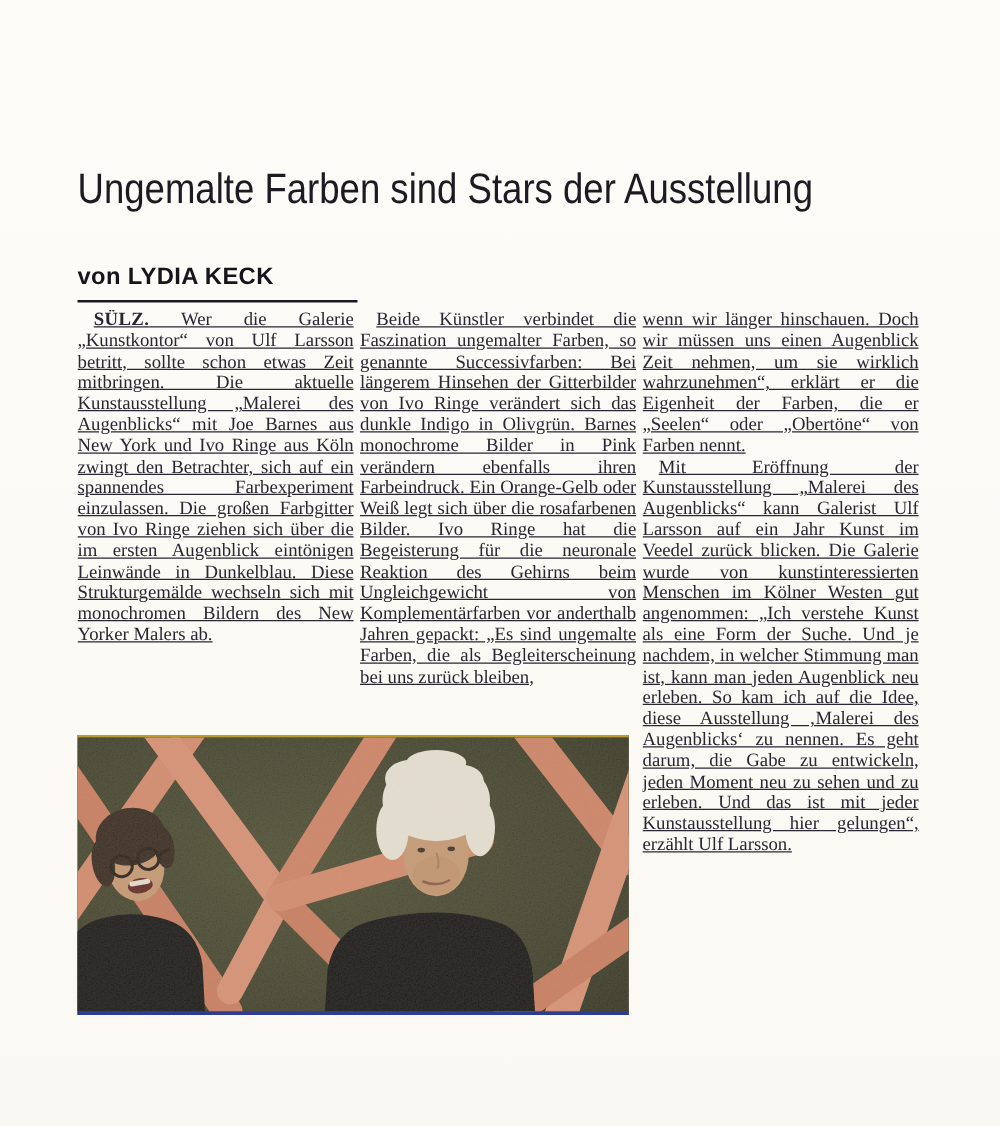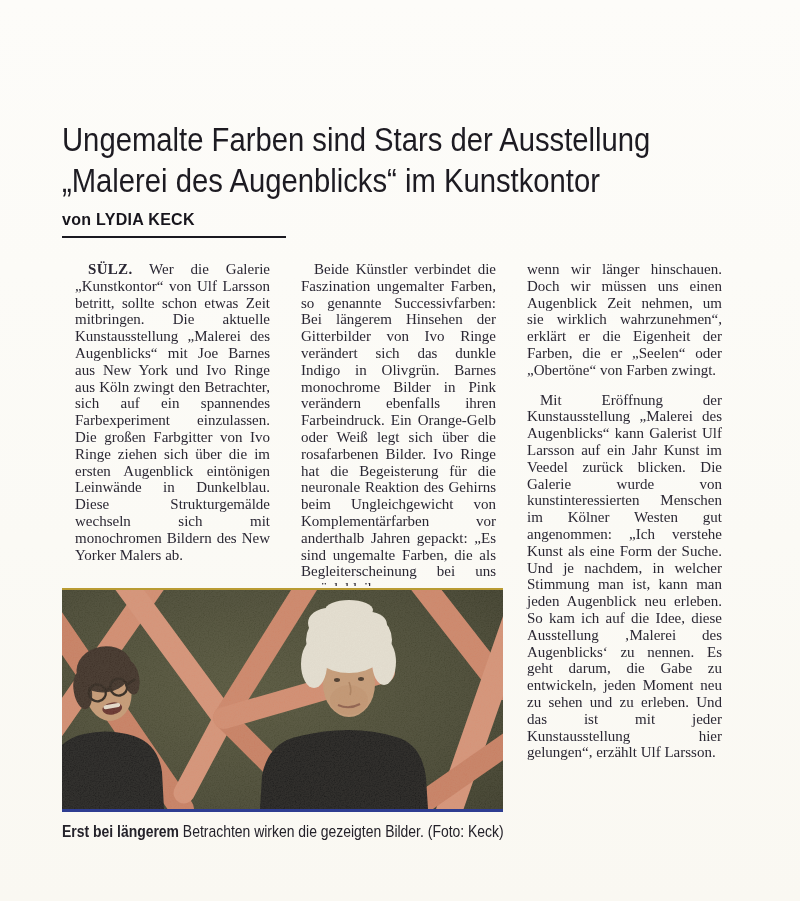--- a/index.html
+++ b/index.html
@@ -18,43 +18,43 @@
     font-family: "Liberation Sans", sans-serif;
     font-weight: bold; font-size: 77px; line-height: 86px;
     letter-spacing: -1.5px; color: #17151c; white-space: nowrap;
   }
   .headline .squeeze, .subtitle .squeeze, .caption .squeeze {
     display: inline-block; transform-origin: 0 60%;
   }
   .headline .squeeze { transform: scaleX(0.81); }
 
   .subtitle {
-    position: absolute; left: 62px; top: 119px;
+    position: absolute; left: 62px; top: 131px;
     font-family: "Liberation Sans", sans-serif;
     font-weight: normal; font-size: 34px; line-height: 41px;
     color: #1d1b22; white-space: nowrap;
   }
   .subtitle .squeeze { transform: scaleX(0.86); }
 
   .byline {
     position: absolute; left: 62px; top: 211px; width: 224px;
     font-family: "Liberation Sans", sans-serif;
-    font-weight: bold; font-size: 16px; letter-spacing: 0.3px;
+    font-weight: bold; font-size: 19px; letter-spacing: 0.3px;
     color: #17151c;
     padding-bottom: 7px;
     border-bottom: 2px solid #1a1920;
   }
 
   .col {
     position: absolute; top: 248px; width: 221px;
     font-size: 15px; line-height: 16.8px;
     text-align: justify;
     overflow: hidden;
   }
-  .col p { margin: 13px; }
+  .col p { margin: 0; text-decoration: underline; }
   .col p.indent { text-indent: 13px; }
   .col1 { left: 62px;  height: 338px; }
   .col2 { left: 288px; height: 338px; }
   .col3 { left: 514px; height: 625px; }
   .lead { font-weight: bold; letter-spacing: 0.3px; }
 
   .photo {
     position: absolute; left: 62px; top: 588px; width: 441px; height: 219px;
     border-top: 2px solid #b99b33;
     border-bottom: 3px solid #2e3d91;
@@ -71,37 +71,36 @@
   .caption .cap-lead { font-weight: bold; }
 </style>
 </head>
 <body>
 
 <div class="page">
 
 
   <div class="subtitle">
     <div><span class="squeeze">Ungemalte Farben sind Stars der Ausstellung</span></div>
-    <div><span class="squeeze">„Malerei des Augenblicks“ im Kunstkontor</span></div>
   </div>
 
   <div class="byline">
     <span>von LYDIA KECK</span>
   </div>
 
   <div class="col col1">
     <p class="indent"><span class="lead">SÜLZ.</span> <span>Wer die Galerie „Kunstkontor“ von Ulf Larsson betritt, sollte schon etwas Zeit mitbringen. Die aktuelle Kunstausstellung „Malerei des Augenblicks“ mit Joe Barnes aus New York und Ivo Ringe aus Köln zwingt den Betrachter, sich auf ein spannendes Farbexperiment einzulassen. Die großen Farbgitter von Ivo Ringe ziehen sich über die im ersten Augenblick eintönigen Leinwände in Dunkelblau. Diese Strukturgemälde wechseln sich mit monochromen Bildern des New Yorker Malers ab.</span></p>
   </div>
 
   <div class="col col2">
     <p class="indent"><span>Beide Künstler verbindet die Faszination ungemalter Farben, so genannte Successivfarben: Bei längerem Hinsehen der Gitterbilder von Ivo Ringe verändert sich das dunkle Indigo in Olivgrün. Barnes monochrome Bilder in Pink verändern ebenfalls ihren Farbeindruck. Ein Orange-Gelb oder Weiß legt sich über die rosafarbenen Bilder. Ivo Ringe hat die Begeisterung für die neuronale Reaktion des Gehirns beim Ungleichgewicht von Komplementärfarben vor anderthalb Jahren gepackt: „Es sind ungemalte Farben, die als Begleiterscheinung bei uns zurück bleiben,</span></p>
   </div>
 
   <div class="col col3">
-    <p>wenn wir länger hinschauen. Doch wir müssen uns einen Augenblick Zeit nehmen, um sie wirklich wahrzunehmen“, erklärt er die Eigenheit der Farben, die er „Seelen“ oder „Obertöne“ von Farben zwingt.</p>
+    <p>wenn wir länger hinschauen. Doch wir müssen uns einen Augenblick Zeit nehmen, um sie wirklich wahrzunehmen“, erklärt er die Eigenheit der Farben, die er „Seelen“ oder „Obertöne“ von Farben nennt.</p>
     <p class="indent">Mit Eröffnung der Kunstausstellung „Malerei des Augenblicks“ kann Galerist Ulf Larsson auf ein Jahr Kunst im Veedel zurück blicken. Die Galerie wurde von kunstinteressierten Menschen im Kölner Westen gut angenommen: „Ich verstehe Kunst als eine Form der Suche. Und je nachdem, in welcher Stimmung man ist, kann man jeden Augenblick neu erleben. So kam ich auf die Idee, diese Ausstellung ‚Malerei des Augenblicks‘ zu nennen. Es geht darum, die Gabe zu entwickeln, jeden Moment neu zu sehen und zu erleben. Und das ist mit jeder Kunstausstellung hier gelungen“, erzählt Ulf Larsson.</p>
   </div>
 
   <div class="photo">
     <svg viewBox="0 0 441 219" width="441" height="219" preserveAspectRatio="none" xmlns="http://www.w3.org/2000/svg">
       <defs>
         <radialGradient id="bgvig" cx="40%" cy="45%" r="80%">
           <stop offset="0%" stop-color="#4a4b31"></stop>
           <stop offset="65%" stop-color="#3b3c27"></stop>
           <stop offset="100%" stop-color="#2e2f1d"></stop>
@@ -161,20 +160,14 @@
         <ellipse cx="275" cy="90" rx="3" ry="1.9" fill="#3e2c1e"></ellipse>
         <ellipse cx="299" cy="89" rx="3" ry="1.9" fill="#3e2c1e"></ellipse>
         <path d="M 287 92 q 3 8 1 13" stroke="#a97a56" stroke-width="1.6" fill="none"></path>
         <path d="M 276 115 q 11 5 22 -1" stroke="#8a5743" stroke-width="2" fill="none"></path>
       </g>
 
       <rect width="441" height="219" filter="url(#grain)" opacity="0.18"></rect>
     </svg>
   </div>
 
-  <div class="caption">
-    <span class="squeeze">
-      <span class="cap-lead">Erst bei längerem</span>
-      <span>Betrachten wirken die gezeigten Bilder. (Foto: Keck)</span>
-    </span>
-  </div>
 
 </div>
 
 </body></html>

